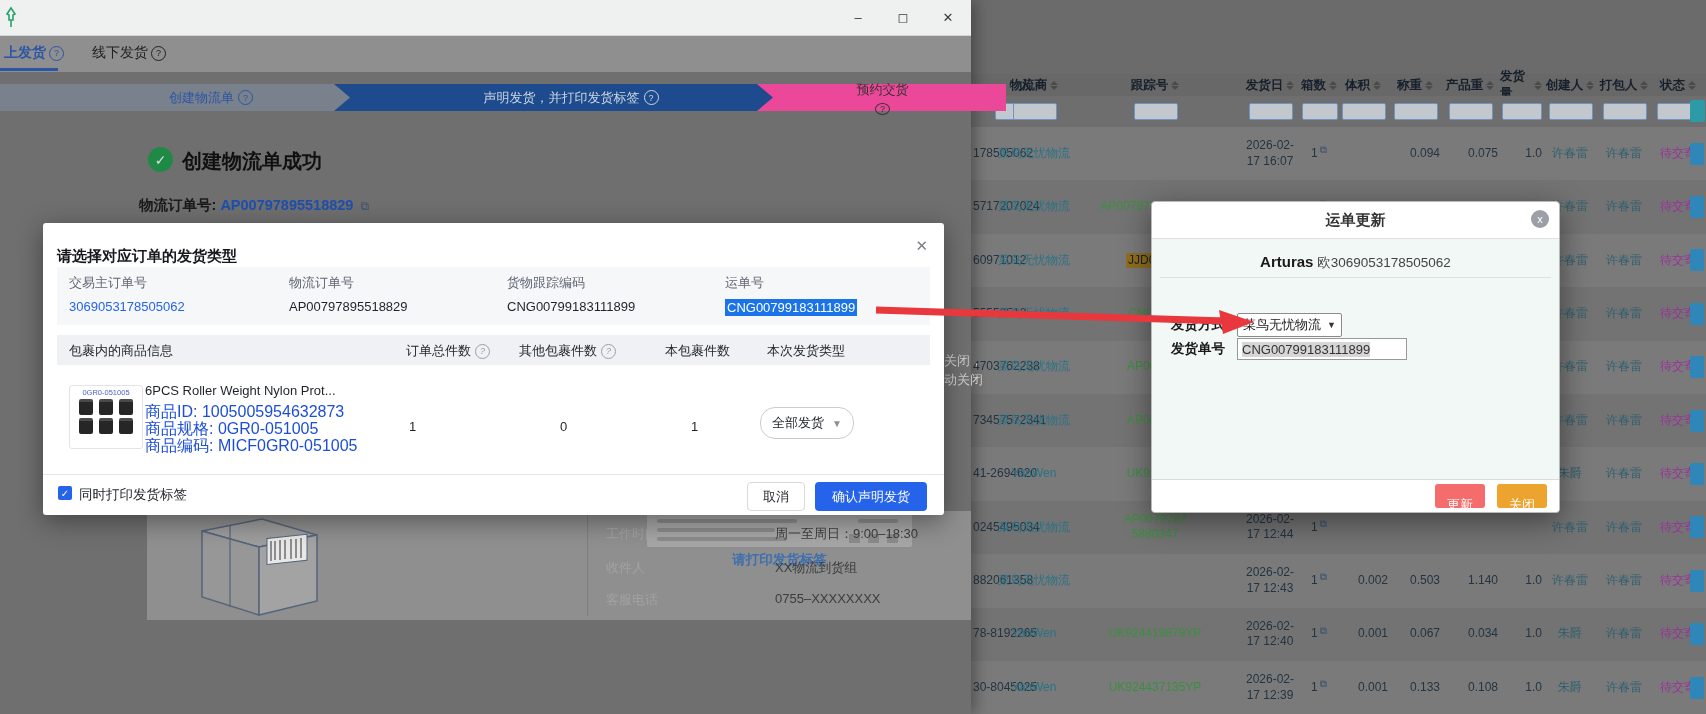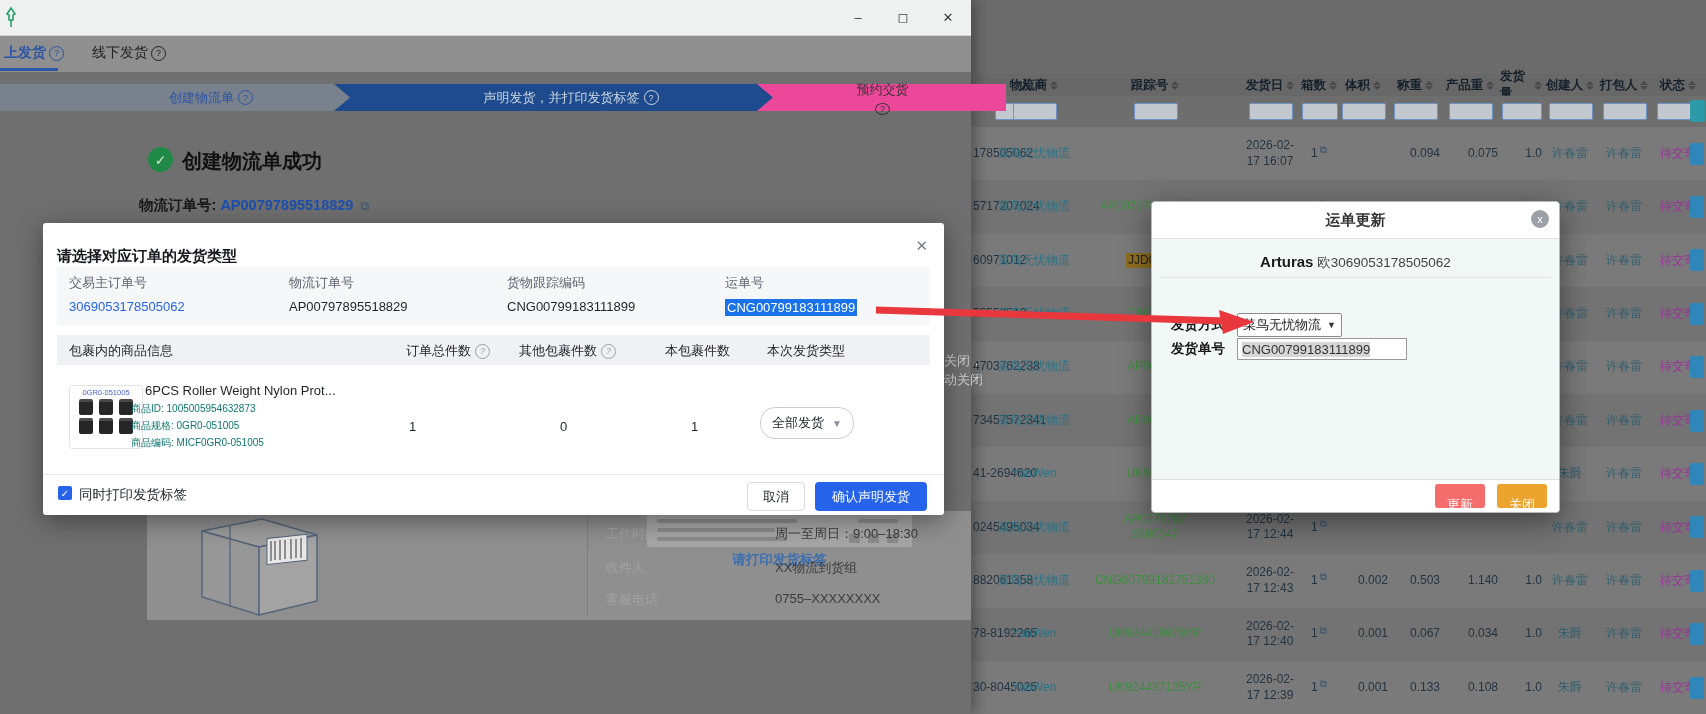--- a/index.html
+++ b/index.html
@@ -100,21 +100,21 @@
   .phead{position:absolute;left:14px;top:112px;width:873px;height:30px;background:#f0f1f4;}
   .phead span{position:absolute;top:7px;font-size:13px;color:#1f2329;display:flex;gap:4px;align-items:center;}
   .phelp{width:13px;height:13px;border:1px solid #9aa0ab;color:#9aa0ab;border-radius:50%;font-size:9px;
          display:inline-flex;align-items:center;justify-content:center;}
   .thumb{position:absolute;left:26px;top:162px;width:72px;height:62px;border:1px solid #e2e4e8;border-radius:3px;
          background:#fff;overflow:hidden;}
   .thumb .cap{display:block;text-align:center;font-size:7.5px;color:#4a62c9;margin-top:2px;}
   .tgrid{display:grid;grid-template-columns:repeat(3,14px);gap:3px 6px;justify-content:center;margin-top:2px;}
   .tgrid i{display:block;width:14px;height:16px;background:linear-gradient(#4a4a4a 20%,#262626 20%);border-radius:2px;}
   .pname{position:absolute;left:102px;top:160px;font-size:13px;color:#1f2329;}
-  .pmeta{position:absolute;left:88px;font-size:10px;color:#0f766e;}
+  .pmeta{position:absolute;left:102px;font-size:16px;color:#1d4ed8;}
   .pqty{position:absolute;top:196px;font-size:13px;color:#1f2329;}
   .shipsel{position:absolute;left:717px;top:184px;width:92px;height:30px;border:1px solid #c9ccd4;border-radius:15px;
            background:#fff;font-size:13px;color:#1f2329;display:flex;align-items:center;justify-content:center;gap:8px;cursor:pointer;}
   .shipsel .dcaret{color:#8a8f99;font-size:10px;}
   .dlg-sep{position:absolute;left:0;top:251px;width:100%;border-top:1px solid #e5e7eb;}
   .cbx{position:absolute;left:15px;top:263px;width:14px;height:14px;background:var(--accent);border-radius:2px;
        color:#fff;font-size:10px;display:flex;align-items:center;justify-content:center;cursor:pointer;}
   .cbx-label{position:absolute;left:36px;top:263px;font-size:13.5px;color:#1f2329;}
   .btn-cancel{position:absolute;left:704px;top:259px;width:58px;height:29px;background:#fff;border:1px solid #d9d9d9;
               border-radius:4px;font-size:13px;color:#1f2329;cursor:pointer;}
@@ -373,21 +373,20 @@
           <div class="cell c-r" style="left: 482px; width: 56px;"></div>
           <div class="cell c-r" style="left: 540px; width: 42px;"></div>
           <div class="cell c-nm" style="left: 584px; width: 52px;">许春雷</div>
           <div class="cell c-nm" style="left: 638px; width: 52px;">许春雷</div>
           <div class="cell c-st" style="left: 692px; width: 52px;">待交寄</div>
           <div class="act"></div>
         </div>
         <div class="trow odd" style="top: 554.2px;">
           <div class="cell c-num" style="left: 13px; width: 86px;">882061358</div>
           <div class="cell c-car" style="left: 38px; width: 72px;">菜鸟无忧物流</div>
-          <div class="cell c-trk" style="left: 120px; width: 150px;"><span>CNG00799182751330</span></div>
           <div class="cell c-dat" style="left: 278px; width: 64px;">
             <div>
               <div>2026-02-</div>
               <div>17 12:43</div>
             </div>
           </div>
           <div class="cell c-box" style="left: 340px; width: 38px;">
             <span>1</span>
             <span class="copyicon">⧉</span>
           </div>

